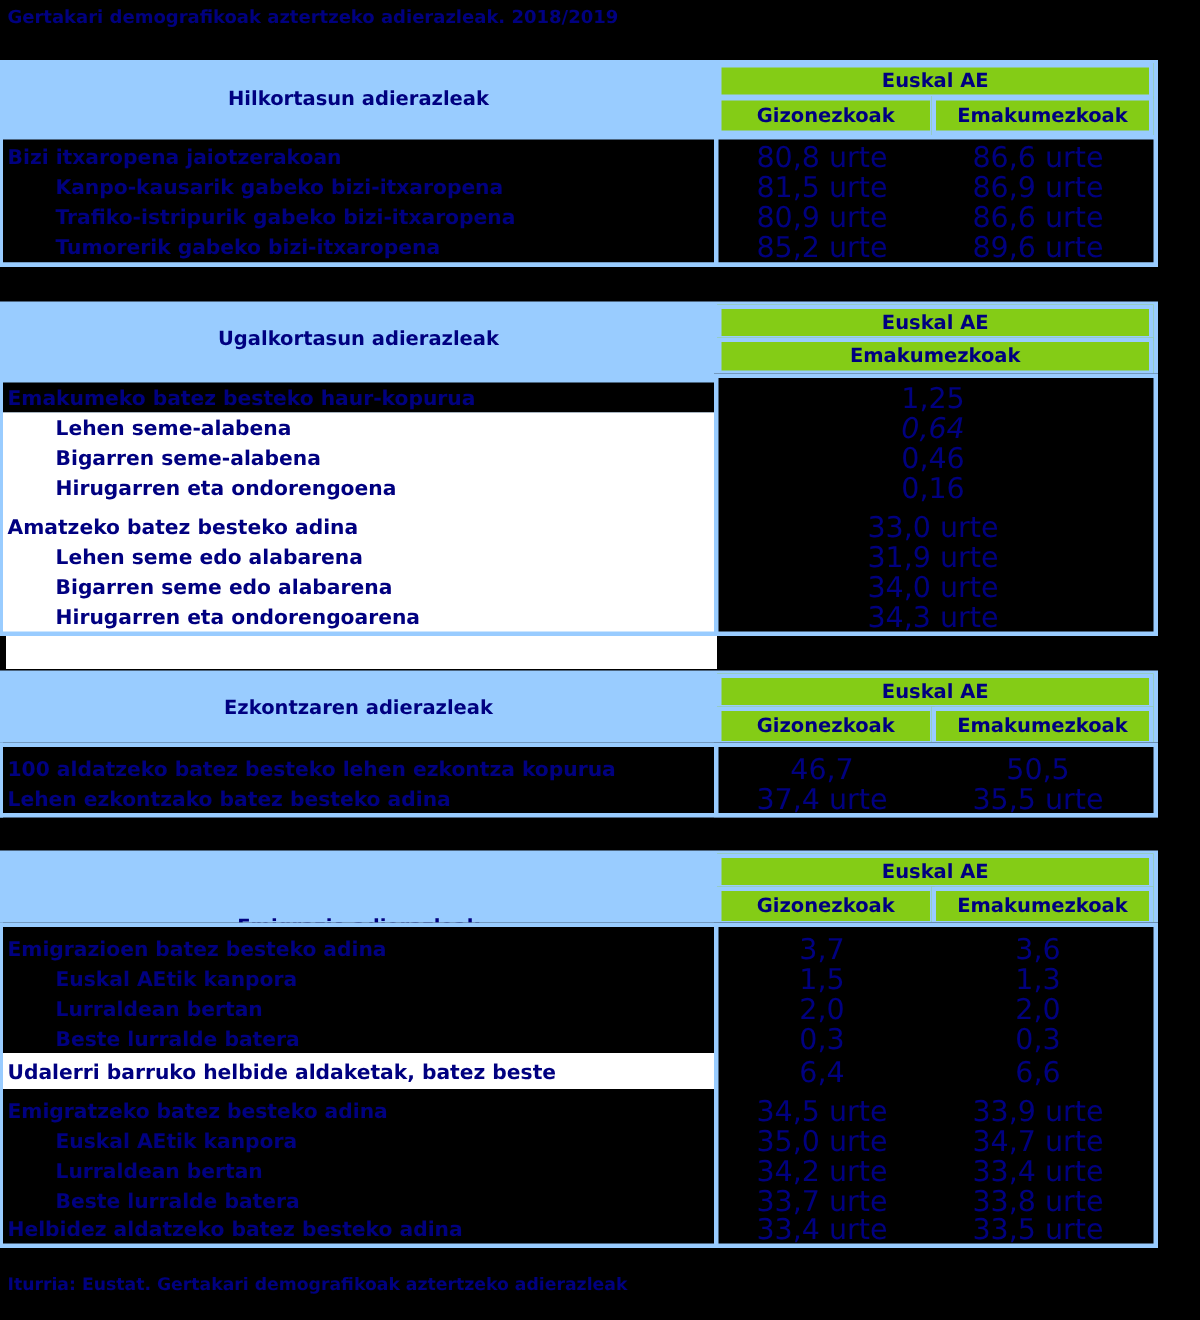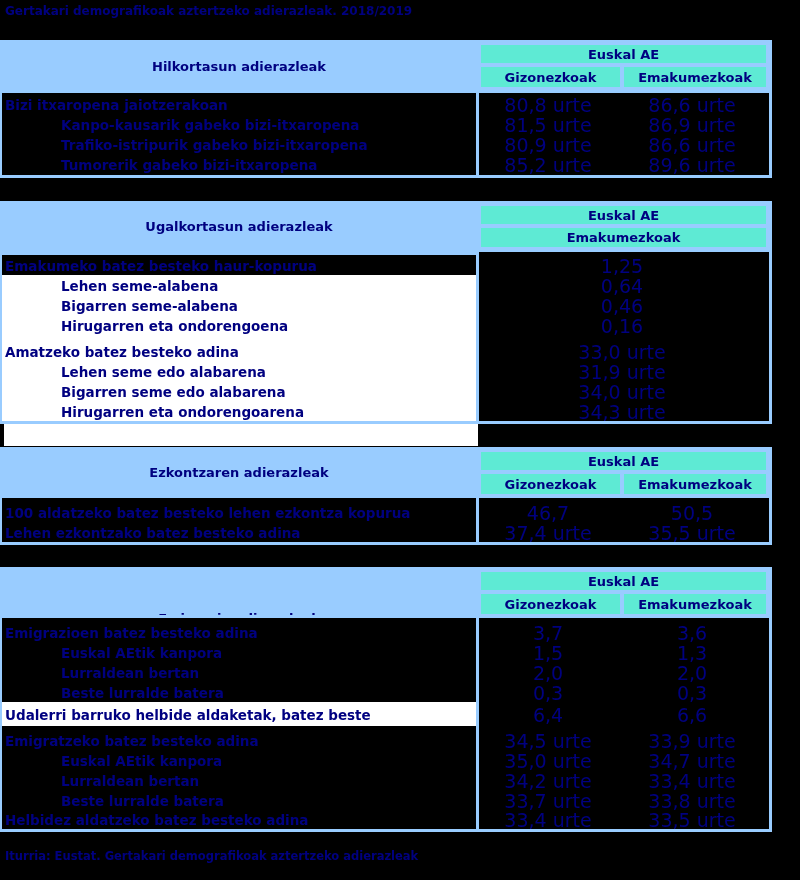--- a/index.html
+++ b/index.html
@@ -9,32 +9,32 @@
     }
     .title {
       position: absolute; left: 5px; top: 4px; font-size: 12px; font-weight: bold;
       color: #000080; white-space: nowrap; letter-spacing: 0px;
     }
     .hdr-left {
       position: absolute; left: 0; background: #99ccff; display: flex;
       align-items: center; justify-content: center; font-size: 13px; font-weight: bold; color: #000080;
     }
     .hdr-cell {
-      position: absolute; box-sizing: border-box; border: 3px solid #99ccff; background: #5eead4;
+      position: absolute; box-sizing: border-box; border: 3px solid #99ccff; background: #84cc16;
       display: flex; align-items: center; justify-content: center; font-size: 13px; font-weight: bold; color: #000080;
     }
     .bodybox {
       position: absolute; box-sizing: border-box; border: 3px solid #99ccff; background: #000;
     }
     .row {
       position: absolute; left: 0; height: 20px; line-height: 20px; font-size: 13.5px; font-weight: bold;
       white-space: nowrap; color: #000080;
     }
     .lbl { position: absolute; left: 5px; top: 0; }
-    .lbl.ind { left: 37px; margin-left: 24px; }
+    .lbl.ind { left: 37px; }
     .val { position: absolute; top: 0; width: 140px; text-align: center; font-size: 19px; font-weight: normal; }
     .white { background: #ffffff; }
     .source { position: absolute; left: 5px; top: 849px; font-size: 11.5px; font-weight: bold; color: #000080; }
   </style>
 </head>
 <body>
 
 <div class="title">Gertakari demografikoak aztertzeko adierazleak. 2018/2019</div>
 
 <div>
@@ -80,21 +80,21 @@
   <div class="white" style="position:absolute;left:2px;top:275px;width:474px;height:146px;"></div>
   <div class="bodybox" style="left:476px;top:249px;width:296px;height:175px;"></div>
   <div class="white" style="position:absolute;left:2px;top:424px;width:476px;height:22px;border-left:2px solid #000;box-sizing:border-box;"></div>
 
   <div class="row" style="top:256px;width:772px;">
     <span class="lbl">Emakumeko batez besteko haur-kopurua</span>
     <span class="val" style="left:552px;">1,25</span>
   </div>
   <div class="row" style="top:276px;width:772px;">
     <span class="lbl ind">Lehen seme-alabena</span>
-    <span class="val" style="left:552px;">0,64</span>
+    <span class="val" style="left:552px;font-style:italic;">0,64</span>
   </div>
   <div class="row" style="top:296px;width:772px;">
     <span class="lbl ind">Bigarren seme-alabena</span>
     <span class="val" style="left:552px;">0,46</span>
   </div>
   <div class="row" style="top:316px;width:772px;">
     <span class="lbl ind">Hirugarren eta ondorengoena</span>
     <span class="val" style="left:552px;">0,16</span>
   </div>
   <div class="row" style="top:342px;width:772px;">

